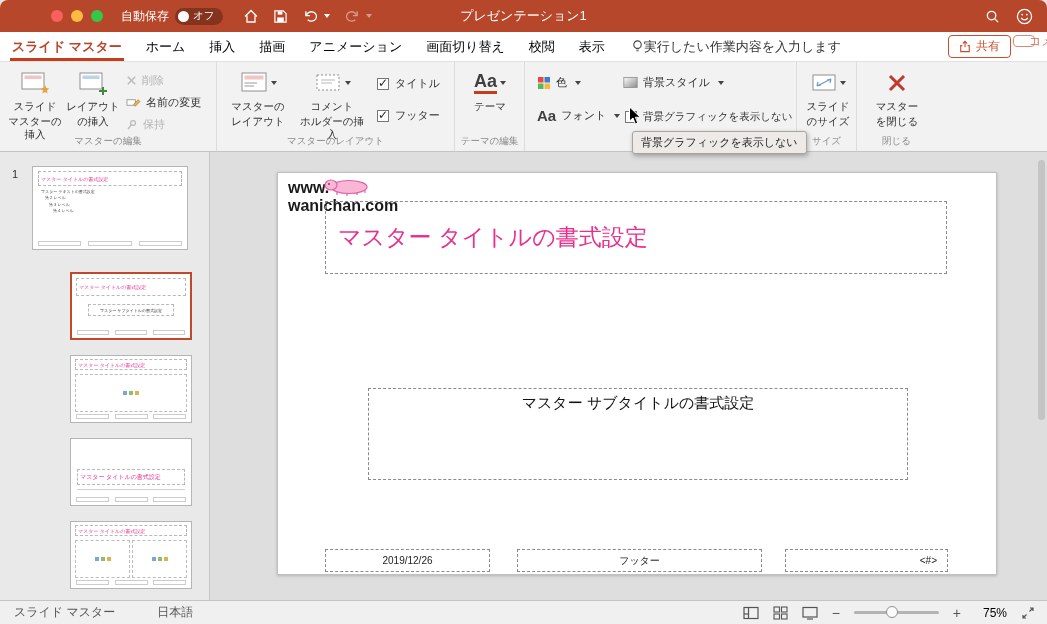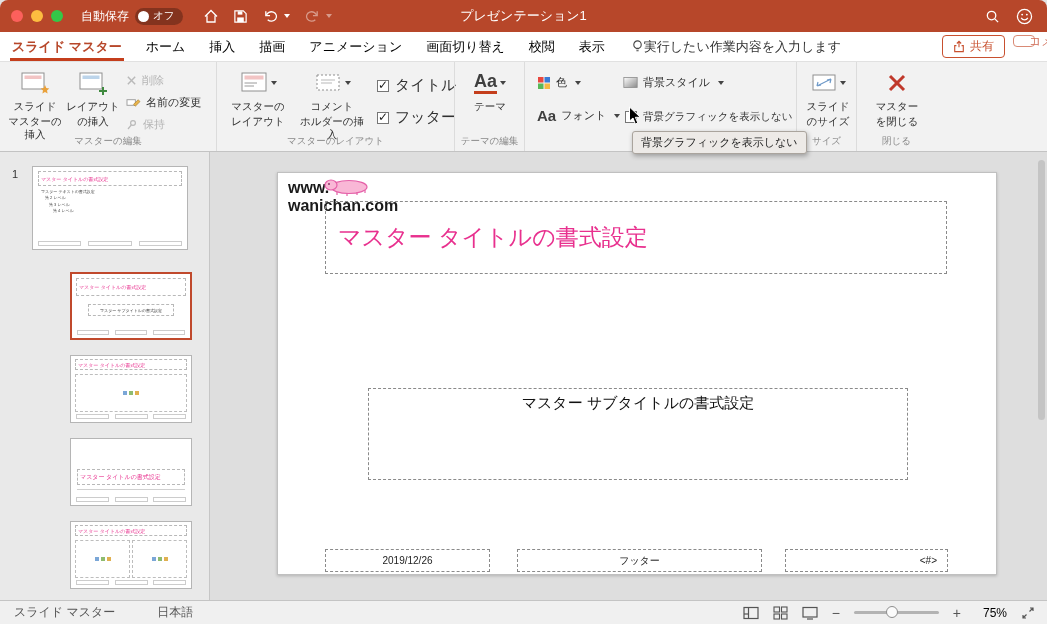--- a/index.html
+++ b/index.html
@@ -2,21 +2,21 @@
 <html><head>
 <meta charset="utf-8">
 <style>
   * { margin:0; padding:0; box-sizing:border-box; }
   html,body { width:1047px; height:624px; overflow:hidden;
     font-family:"Liberation Sans","DejaVu Sans",sans-serif; background:#e3e3e3; }
   .window { width:1047px; height:624px; display:flex; flex-direction:column; }
 
   
   .titlebar { height:32px; background:#b7472a; display:flex; align-items:center;
-    color:#fff; position:relative; flex:0 0 auto; border-radius:8px 8px 0 0; }
+    color:#fff; position:relative; flex:0 0 auto; border-radius:8px 8px 0 0;padding-left:40px; }
   .traffic { display:flex; gap:8px; margin-left:11px; }
   .light { width:12px; height:12px; border-radius:50%; }
   .light.close { background:#fc605c; } .light.min { background:#fdbc40; } .light.max { background:#34c748; }
   .autosave { display:flex; align-items:center; gap:6px; margin-left:18px; font-size:12px; }
   .as-pill { display:flex; align-items:center; gap:4px; background:rgba(0,0,0,.28);
     border-radius:9px; height:17px; padding:0 8px 0 3px; font-size:10.5px; }
   .as-dot { width:11px; height:11px; border-radius:50%; background:#fff; }
   .tb-icons { display:flex; align-items:center; gap:14px; margin-left:20px; }
   .icbtn { display:flex; align-items:center; gap:2px; }
   .dim { opacity:.45; }
@@ -28,40 +28,40 @@
 
   
   .tabbar { height:30px; background:#fff; display:flex; align-items:center;
     border-bottom:1px solid #e1e1e1; position:relative; flex:0 0 auto; }
   .tab { padding:0 12px; font-size:13px; color:#000000; height:100%;
     display:flex; align-items:center; position:relative; white-space:nowrap; }
   .tab.active { color:#b7472a; font-weight:bold; }
   .tab.active::after { content:""; position:absolute; left:10px; right:10px; bottom:0;
     height:3px; background:#c43e1c; }
   .tellme { display:flex; align-items:center; margin-left:14px; font-size:13px; color:#333; }
-  .tab-right { position:absolute; right:12px; display:flex; gap:8px;padding-left:16px; }
+  .tab-right { position:absolute; right:12px; display:flex; gap:2px;padding-left:16px; }
   .pillbtn { display:flex; align-items:center; gap:5px; border:1px solid #c8502f; color:#c8502f;
     border-radius:4px; font-size:12px; padding:2px 10px; background:#fff; white-space:nowrap; }
   .pillbtn.light { border-color:#d98a75; color:#cf6a55; }
 
   
   .ribbon { height:90px; background:#f2f2f2; border-bottom:1px solid #c3c3c3;
     display:flex; position:relative; flex:0 0 auto; }
   .rgroup { position:relative; height:100%; }
   .rgroup + .rgroup { border-left:1px solid #dcdcdc; }
   .rlabel { position:absolute; bottom:3px; left:0; right:0; text-align:center;
     font-size:9.5px; color:#8a8a8a; white-space:nowrap; }
   .bigbtn { position:absolute; top:6px; width:58px; display:flex; flex-direction:column;
     align-items:center; gap:2px; font-size:10.5px; color:#303030; text-align:center; line-height:1.25; }
   .bigbtn .ic { height:30px; display:flex; align-items:center; justify-content:center; }
   .smallbtn { position:absolute; display:flex; align-items:center; gap:5px; font-size:11px; color:#303030; }
   .smallbtn.disabled { color:#b3b3b3; }
   .cb { width:12px; height:12px; border:1px solid #767676; background:#fff; position:relative; flex:0 0 auto; }
   .cb.checked::after { content:"✓"; position:absolute; left:0; top:-3px; font-size:12px; color:#1a1a1a; }
-  .cbrow { position:absolute; display:flex; align-items:center; gap:6px; font-size:15px; color:#303030; white-space:nowrap; }
+  .cbrow { position:absolute; display:flex; align-items:center; gap:6px; font-size:11px; color:#303030; white-space:nowrap; }
   .ddbtn { position:absolute; display:flex; align-items:center; gap:5px; font-size:11px; color:#303030; white-space:nowrap; }
   .aaglyph { font-size:15px; font-weight:bold; color:#3f3f3f; line-height:1; }
   .aaglyph.big { font-size:18px; border-bottom:3px solid #c43e1c; padding-bottom:1px; }
   .tooltip { position:absolute; left:632px; top:69px; background:#edeae7; border:1px solid #aaa49d;
     border-radius:3px; padding:3px 8px; font-size:11px; color:#222;
     box-shadow:1px 2px 5px rgba(0,0,0,.3); white-space:nowrap; z-index:5; }
   .cursor { position:absolute; left:628px; top:44px; z-index:6; }
 
   
   .content { flex:1; display:flex; position:relative; background:#dedede; min-height:0; }

